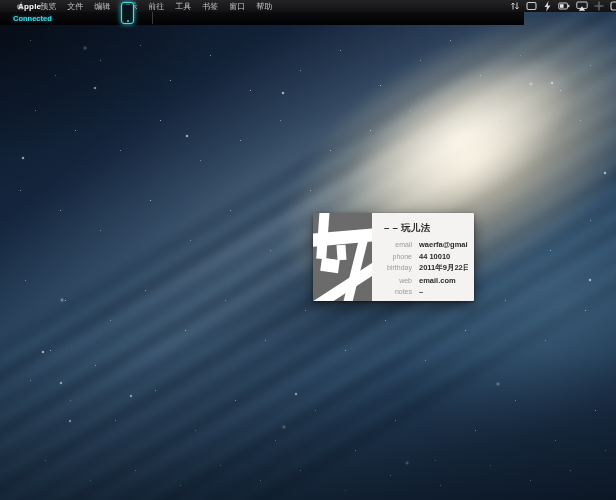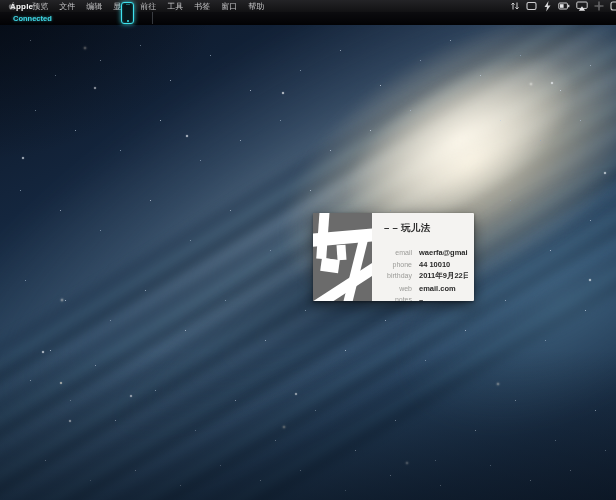--- a/index.html
+++ b/index.html
@@ -61,30 +61,30 @@
       186px 135px 1px 0 #f2f6fb, 282px 92px 1px 0 #fff, 530px 83px 2px 0 #fdfdf8,
       551px 82px 1px 0 #f2f6fb, 604px 172px 1px 0 #eef3f8, 589px 279px 1px 0 #f2f6fb,
       61px 299px 2px 0 #fffaf0, 42px 351px 1px 0 #f2f6fb, 60px 382px 1px 0 #fdf4e4,
       130px 395px 1px 0 #f2f6fb, 283px 426px 2px 0 #fff3dd, 295px 393px 1px 0 #f2f6fb,
       497px 383px 2px 0 #fff6e6, 406px 462px 2px 0 #fdfdf8, 69px 420px 1px 0 #f2f6fb;}
   
   .menubar{position:absolute;left:0;top:0;width:616px;height:12px;z-index:30;
     background:linear-gradient(#232326,#111113);
     display:flex;align-items:center;justify-content:space-between;
     font-size:8px;color:#c4c4c6;}
-  .menus{display:flex;align-items:flex-start;gap:11px;padding-left:8px;white-space:nowrap;}
+  .menus{display:flex;align-items:flex-start;gap:11px;padding-left:16px;white-space:nowrap;}
   .apple-area{position:relative;display:flex;align-items:center;}
   .apple-word{color:#fff;font-weight:bold;font-size:8px;letter-spacing:.2px;}
   .mi{cursor:default;}
   .status-icons{display:flex;align-items:center;gap:6px;padding-right:0;height:12px;}
   .status-icons svg{display:block;}
   .dim{opacity:.38;}
   .clipped{margin-right:-5px;}
   
-  .subbar{position:absolute;left:0;top:12px;width:616px;height:13px;z-index:25;
+  .subbar{position:absolute;left:0;top:12px;width:524px;height:13px;z-index:25;
     background:linear-gradient(#0c0c0f,#020204);}
   .connected{position:absolute;left:13px;top:2px;font-size:7.5px;font-weight:bold;
     color:#3fd8e6;text-shadow:0 0 3px rgba(63,216,230,.6);}
   .bar-divider{position:absolute;left:152px;top:-3px;width:1px;height:15px;
     background:rgba(180,190,200,.28);}
   
   .phone{position:absolute;left:121px;top:2px;width:11px;height:20px;z-index:40;
     border:1.5px solid #3ee2ee;border-radius:3px;background:#07161a;
     box-shadow:0 0 5px rgba(62,226,238,.85), inset 0 0 2px rgba(62,226,238,.5);}
   .phone .home{position:absolute;left:50%;bottom:1px;width:2px;height:2px;margin-left:-1px;
@@ -99,21 +99,21 @@
   .avatar .st{position:absolute;background:#fff;}
   .s1{left:8%;top:-6%;width:17%;height:58%;transform:rotate(4deg);}
   .s2{left:-8%;top:21%;width:118%;height:15%;transform:rotate(-5deg);}
   .s3{left:40%;top:36%;width:15%;height:17%;transform:rotate(-4deg);}
   .s4{left:14%;top:52%;width:0;height:0;background:none;
       border-left:9px solid transparent;border-right:9px solid transparent;
       border-top:13px solid #fff;transform:rotate(8deg);}
   .s5{left:-12%;top:78%;width:130%;height:13%;transform:rotate(-33deg);}
   .s6{left:62%;top:28%;width:15%;height:85%;transform:rotate(14deg);}
   .info{flex:1;padding:8px 6px 0 0;overflow:hidden;}
-  .card-title{font-size:9.5px;font-weight:bold;color:#1f1f1f;margin:1px 0 13px 12px;
+  .card-title{font-size:9.5px;font-weight:bold;color:#1f1f1f;margin:1px 0 5px 12px;
     letter-spacing:.3px;white-space:nowrap;}
   .frow{display:grid;grid-template-columns:40px 1fr;column-gap:7px;align-items:baseline;
     margin-bottom:2.6px;}
   .flabel{font-size:7px;color:#9b9b98;text-align:right;white-space:nowrap;}
   .fvalue{font-size:7.5px;font-weight:bold;color:#2a2a2a;white-space:nowrap;overflow:hidden;}
 </style>
 </head>
 <body>
 
 <div class="desktop">

